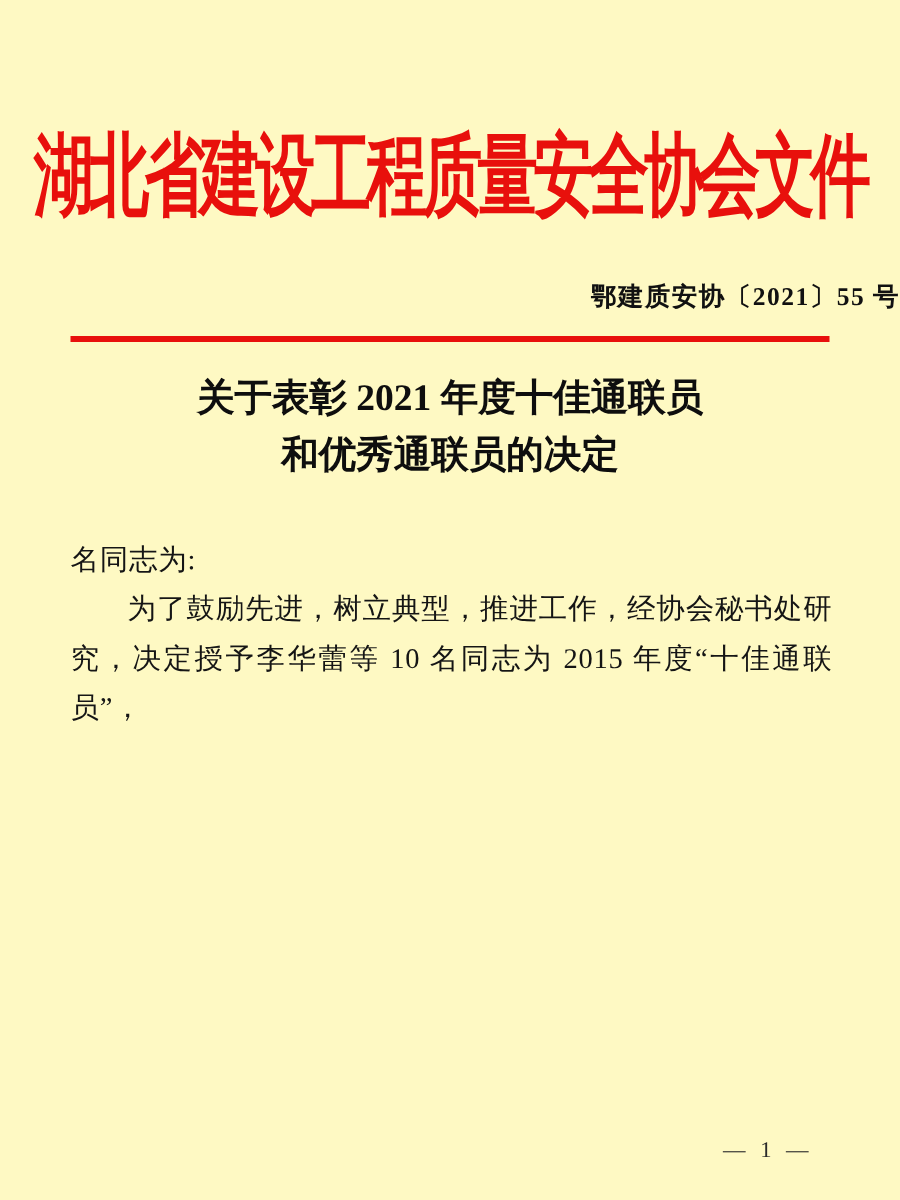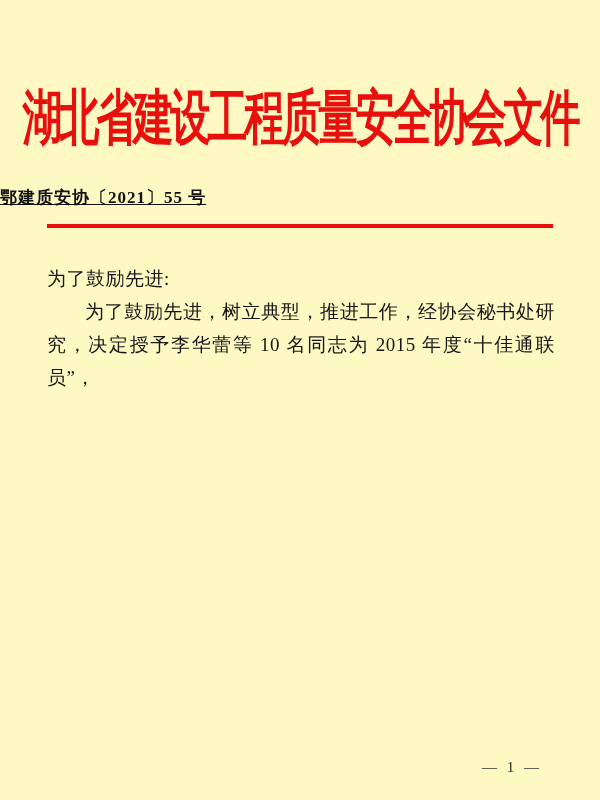--- a/index.html
+++ b/index.html
@@ -31,26 +31,25 @@
     color: var(--accent-red);
     letter-spacing: -3px;
     line-height: 1;
     white-space: nowrap;
     transform: scaleY(1.5);
     transform-origin: center;
   }
   
   .doc-number {
     margin-top: 36px;
-    text-align: left;
+    text-align: right;
     font-size: 17px;
     font-weight: 700;
     letter-spacing: 1px;
     color: #111;
-    text-decoration: underline;
   }
   
   .red-rule {
     margin: 15px 47px 0 47px;
     height: 4px;
     background: var(--accent-red);
   }
   
   .doc-title {
     margin-top: 19px;
@@ -92,21 +91,25 @@
 <div class="page">
 
   <div class="masthead">
     <span class="masthead-text">湖北省建设工程质量安全协会文件</span>
   </div>
 
   <div class="doc-number">鄂建质安协〔2021〕55 号</div>
 
   <div class="red-rule"></div>
 
+  <div class="doc-title">
+    <div>关于表彰 2021 年度十佳通联员</div>
+    <div>和优秀通联员的决定</div>
+  </div>
 
   <div class="body-text">
-    <p class="salutation">为了鼓励先进:</p>
+    <p class="salutation">名同志为:</p>
     <p class="para">为了鼓励先进，树立典型，推进工作，经协会秘书处研究，决定授予李华蕾等 10 名同志为 2015 年度“十佳通联员”，</p>
   </div>
 
   <div class="page-number">— 1 —</div>
 
 </div>
 
 </body></html>

